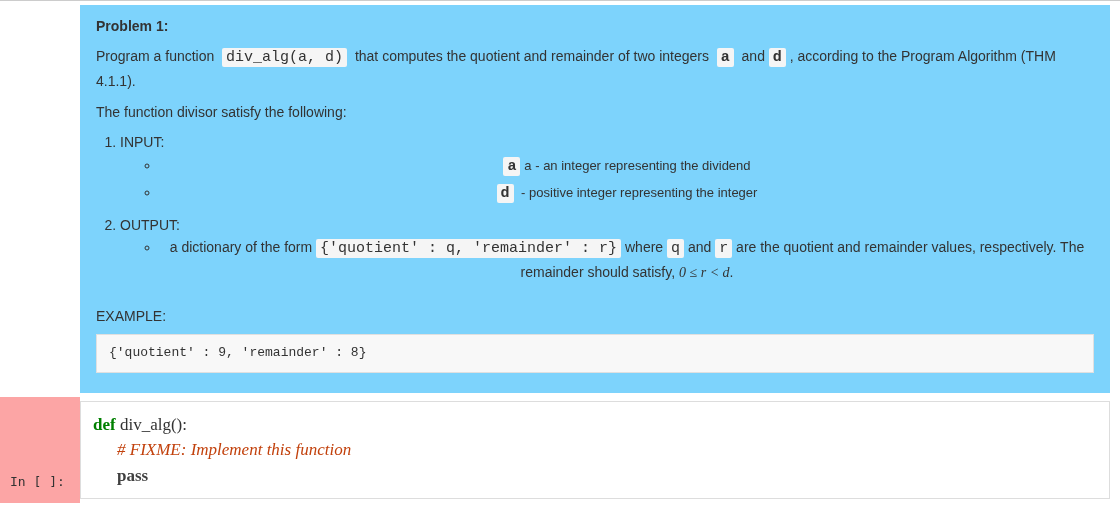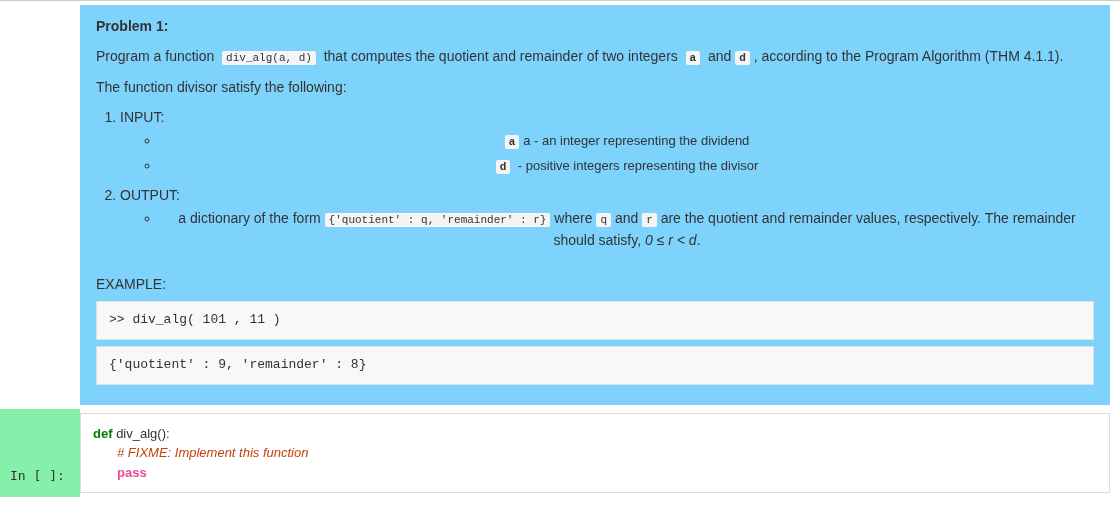--- a/index.html
+++ b/index.html
@@ -20,21 +20,21 @@
       align-items: stretch;
     }
     .cell-label {
       width: 80px;
       min-width: 80px;
       padding: 10px 8px 10px 10px;
       font-family: monospace;
       font-size: 13px;
       color: #333;
       text-align: right;
-      background: #86efac;
+      background: #fca5a5;
       white-space: nowrap;
       display: flex;
       align-items: flex-end;
       padding-bottom: 14px;
     }
     .cell-content {
       flex: 1;
       border: 1px solid #ddd;
       margin: 4px 10px 4px 0;
     }
@@ -60,64 +60,64 @@
     .markdown-cell ul {
       margin-left: 40px;
       margin-bottom: 4px;
     }
     .markdown-cell ul li {
       margin-bottom: 2px;
       text-align: center;
     }
     code.inline {
       font-family: 'Courier New', monospace;
-      font-size: 11px;
+      font-size: 15px;
       background: #f5f5f5;
       padding: 1px 4px;
       border-radius: 2px;
     }
     .example-block {
       background: #f8f8f8;
       border: 1px solid #e0e0e0;
       padding: 8px 12px;
       margin: 6px 0;
       font-family: 'Courier New', monospace;
       font-size: 13px;
       color: #333;
     }
     .code-cell {
       background: #fff;
       padding: 10px 12px;
-      font-family: Liberation Sans, sans-serif;
-      font-size: 13px;
+      font-family: Liberation Serif, serif;
+      font-size: 17px;
       line-height: 1.5;
     }
     .code-keyword {
       color: #008000;
       font-weight: bold;
     }
     .code-comment {
       color: #c2410c;
       font-style: italic;
     }
     .code-pass {
-      color: #ec4899;
+      color: #404040;
       font-weight: bold;
     }
     .markdown-label {
       width: 80px;
       min-width: 80px;
       background: #fff;
     }
     .top-border {
       border-top: 1px solid #ccc;
       width: 100%;
     }
     .math-ineq {
-      font-family: Liberation Sans, sans-serif;
+      font-family: Liberation Serif, serif;
       font-style: italic;
     }
   </style>
 </head>
 <body>
 
 <div class="notebook-container">
   <div class="top-border"></div>
 
   <div class="cell-wrapper">
@@ -140,21 +140,21 @@
       </p>
 
       <ol>
         <li>
           <span>INPUT:</span>
           <ul>
             <li>
               <strong><code class="inline">a</code></strong>&nbsp;<span style="font-size:13px">a - an integer representing the dividend</span>
             </li>
             <li>
-              <strong><code class="inline">d</code></strong>&nbsp;<span style="font-size:13px"> - positive integers representing the divisor</span>
+              <strong><code class="inline">d</code></strong>&nbsp;<span style="font-size:13px"> - positive integer representing the integer</span>
             </li>
           </ul>
         </li>
         <li style="margin-top:8px;">
           <span>OUTPUT:</span>
           <ul>
             <li>
               <span>a dictionary of the form </span>
               <code class="inline">{'quotient' : q, 'remainder' : r}</code>
               <span> where </span>
@@ -164,23 +164,20 @@
               <span> are the quotient and remainder values, respectively. The remainder should satisfy, <span class="math-ineq">0 ≤ r &lt; d</span>.</span>
             </li>
           </ul>
         </li>
       </ol>
 
       <p style="margin-top:21px; margin-bottom:6px;">
         <span>EXAMPLE:</span>
       </p>
 
-      <div class="example-block">
-        <span>&gt;&gt; div_alg( 101 , 11 )</span>
-      </div>
 
       <div class="example-block" style="margin-top:6px;">
         <span>{'quotient' : 9, 'remainder' : 8}</span>
       </div>
 
     </div>
   </div>
 
   <div class="cell-wrapper">
     <div class="cell-label">

